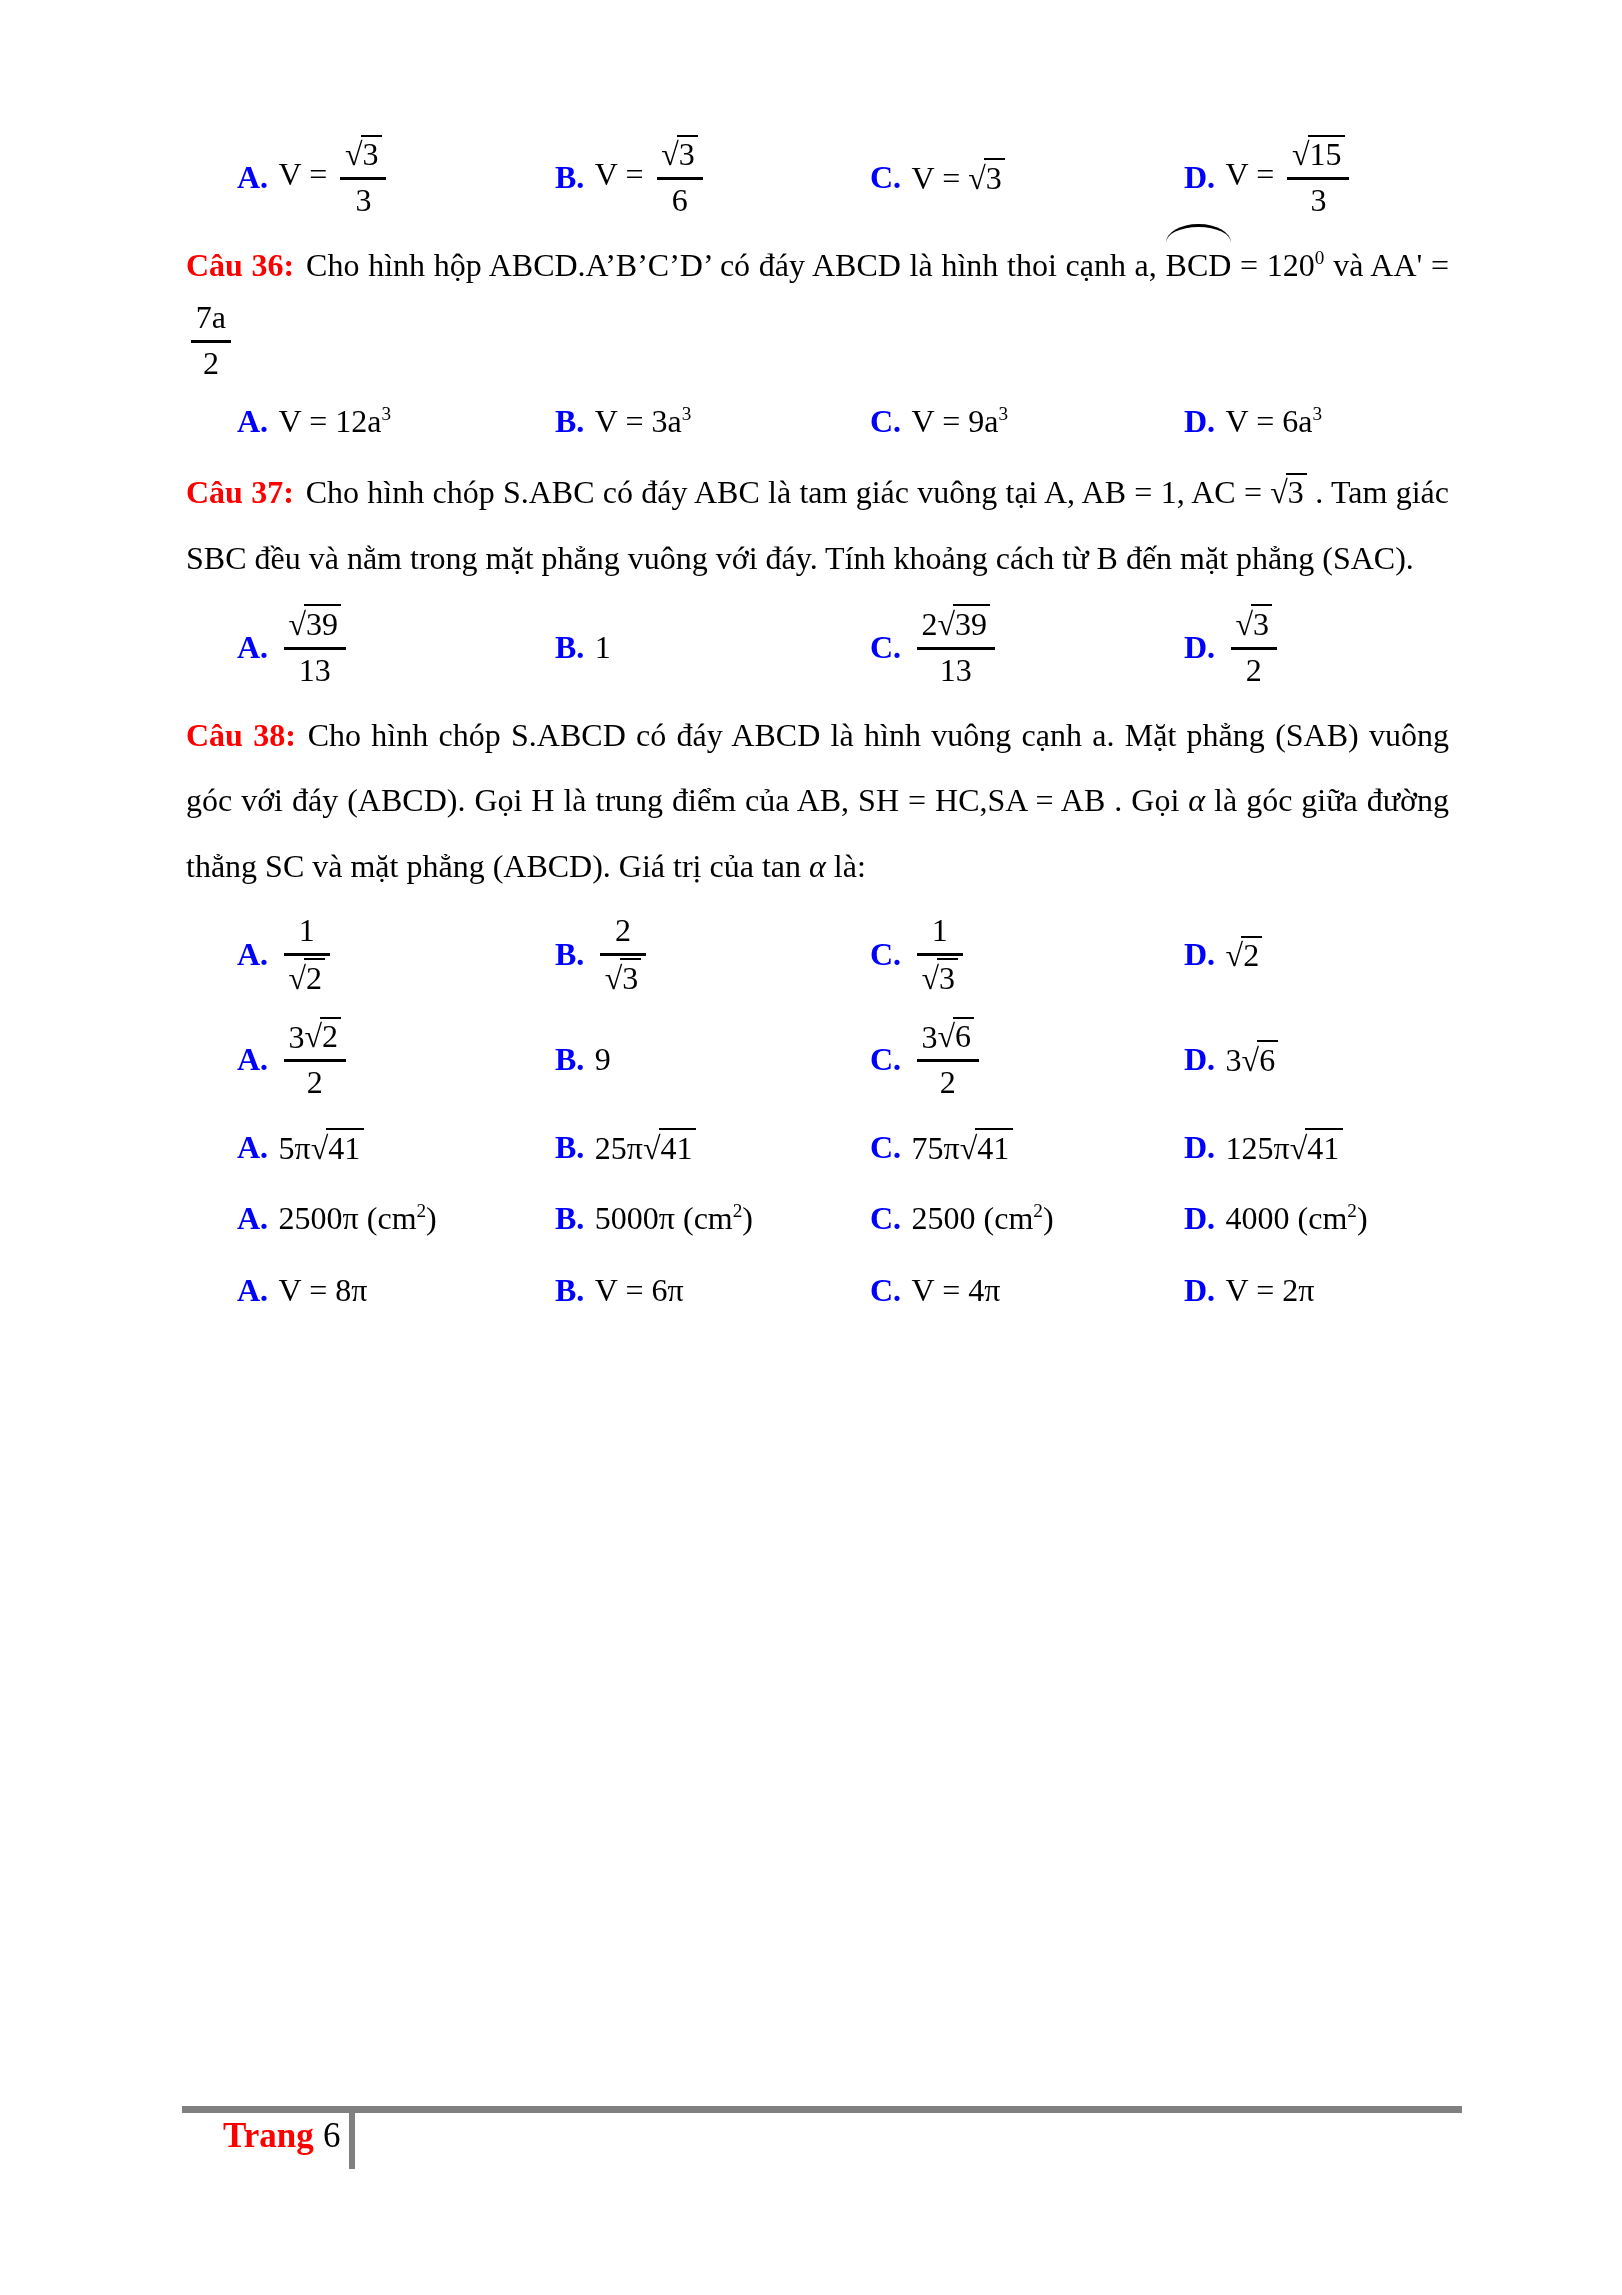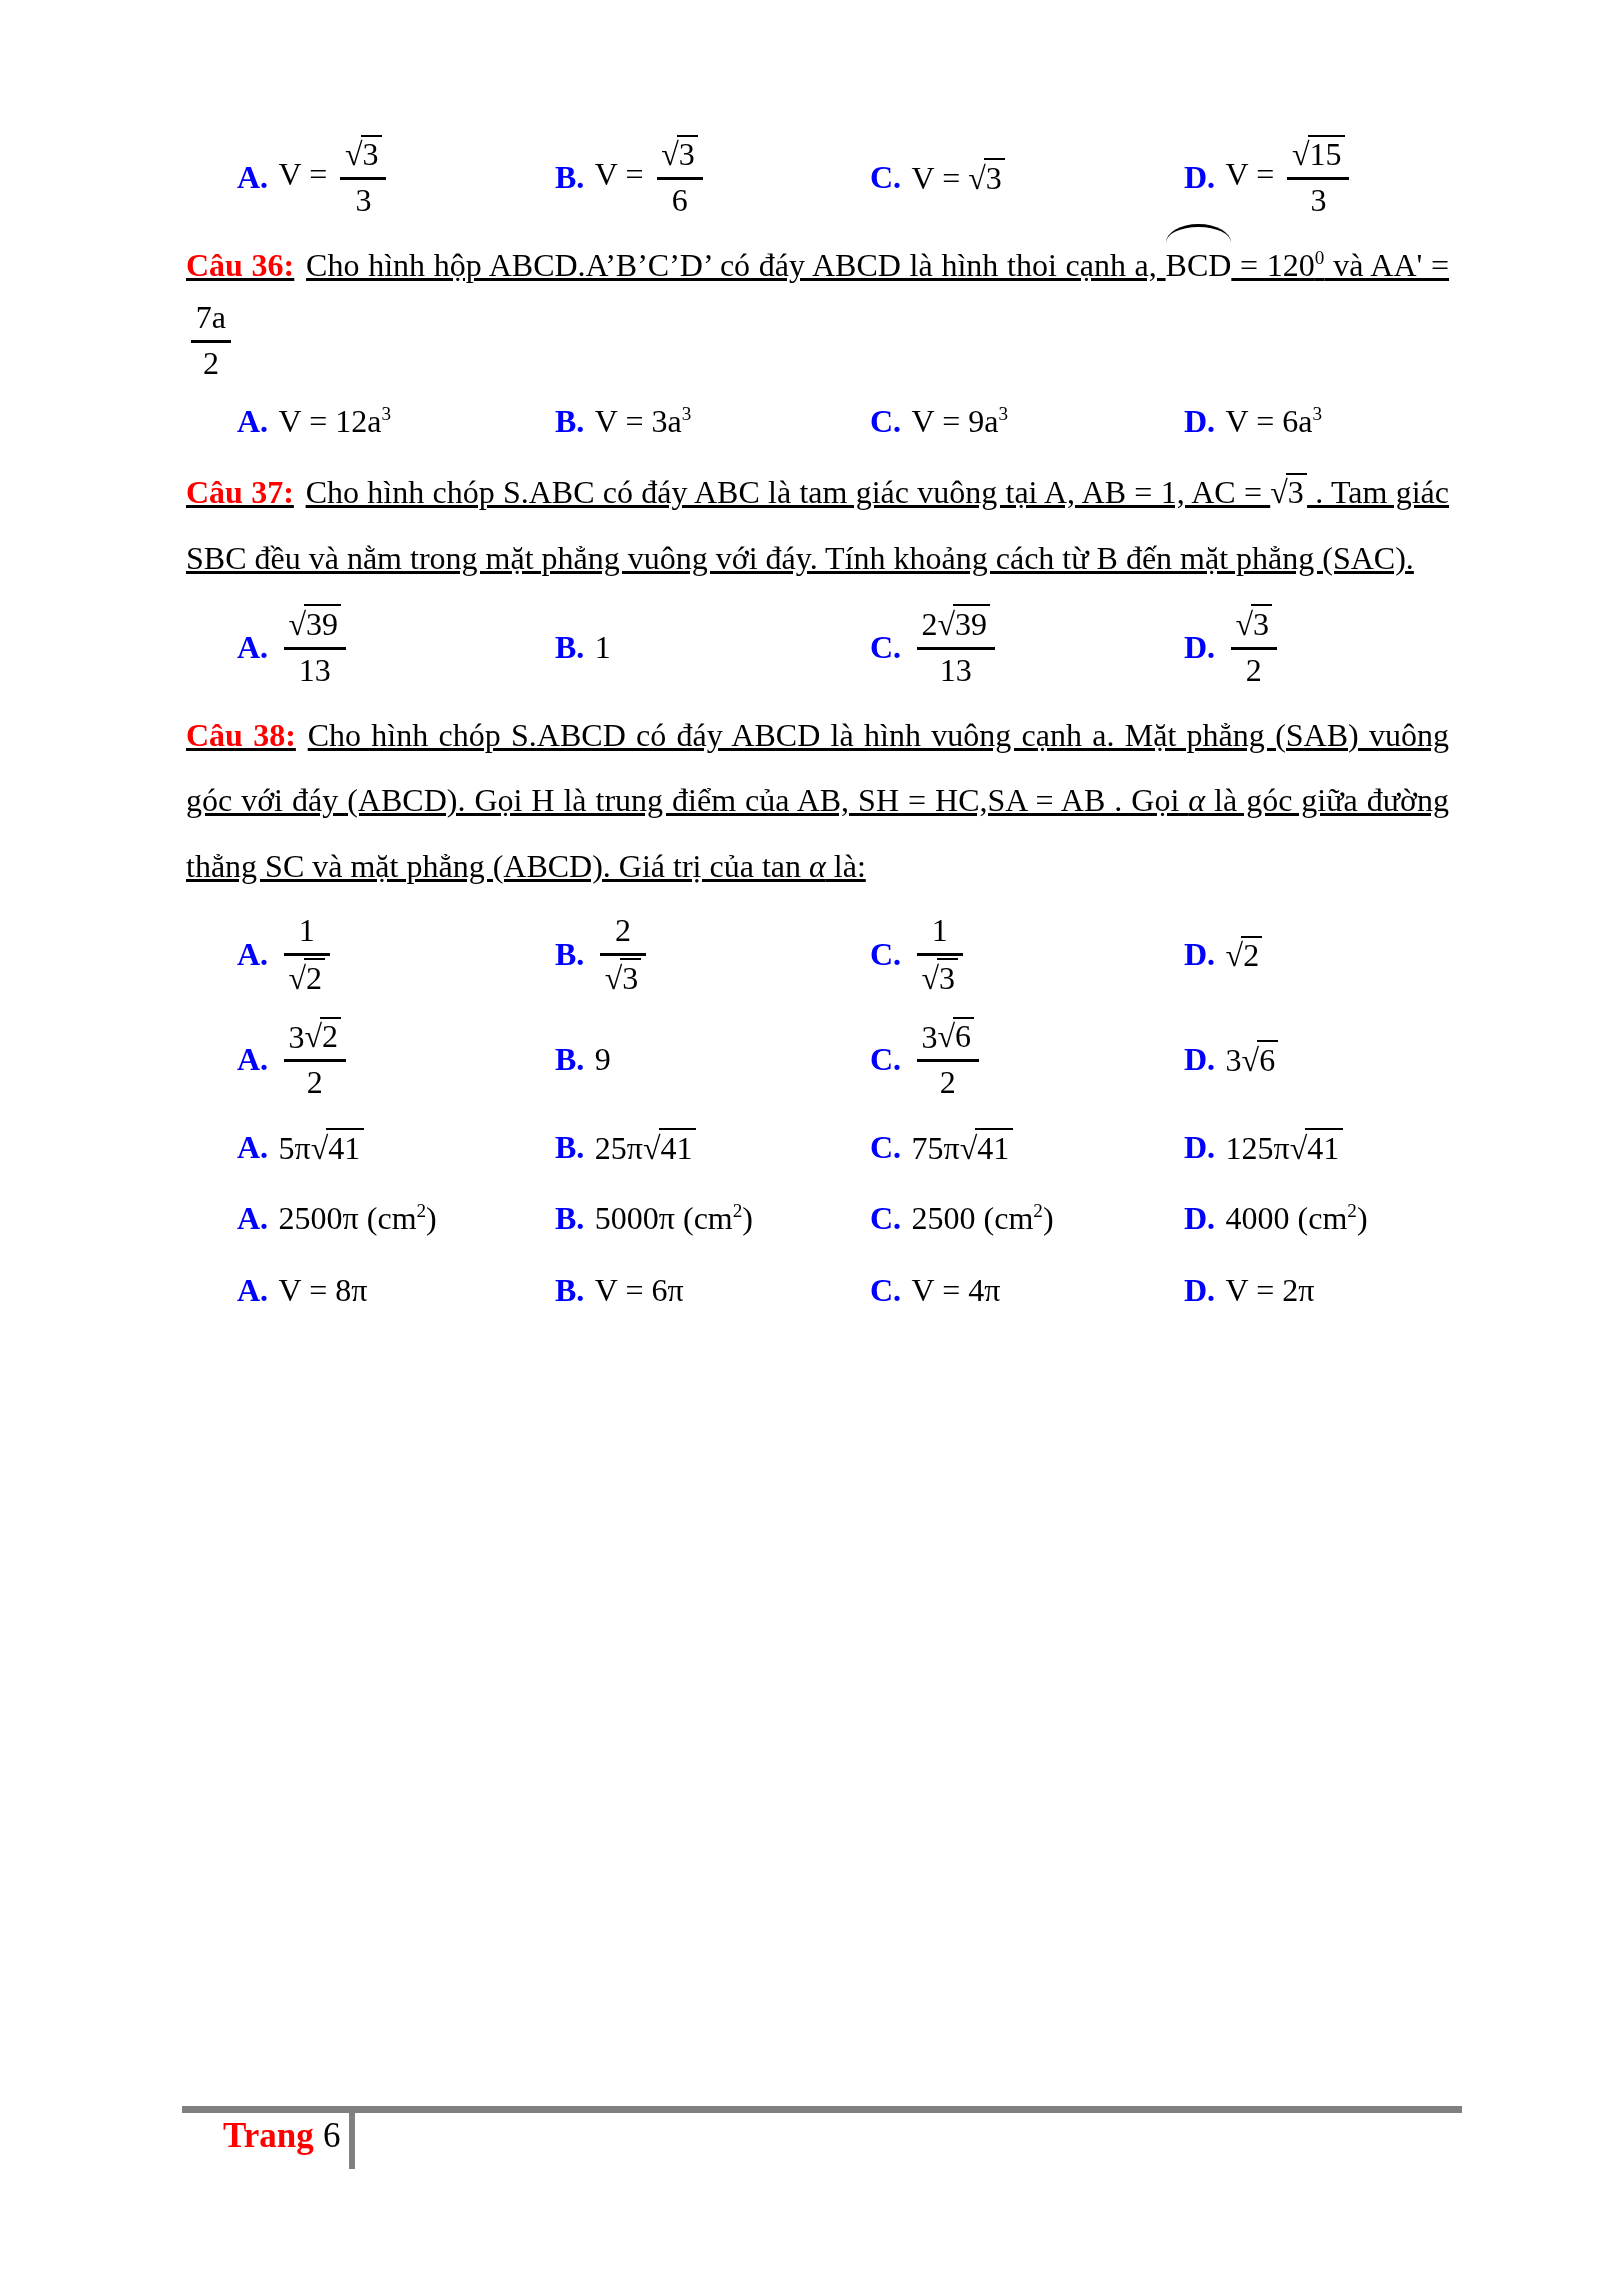--- a/index.html
+++ b/index.html
@@ -13,21 +13,20 @@
     font-size:32px;
     overflow:hidden;
   }
   #content { padding:122px 174px 0 186px; }
 
   
   .question {
     text-align:justify;
     line-height:2.05;
     margin:2.6px 0;
-    text-decoration:underline;
   }
   .qlabel { color:var(--qcolor,#ff0000); font-weight:bold; margin-right:11.8px; }
 
   
   .options {
     display:grid;
     grid-template-columns:318px 315px 314px auto;
     padding-left:51px;
     margin:6.5px 0;
     align-items:center;

